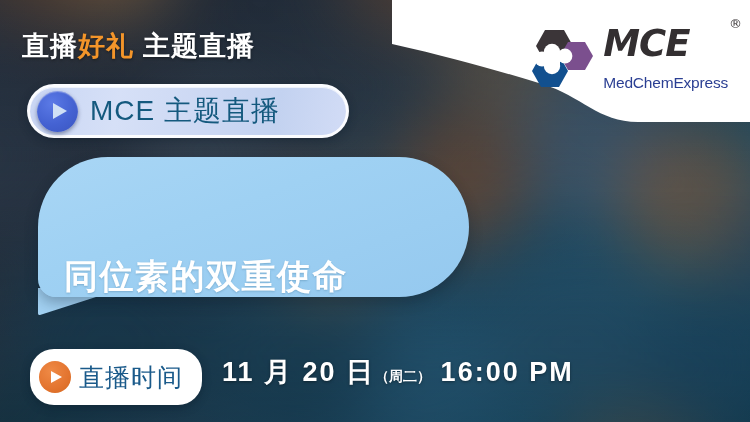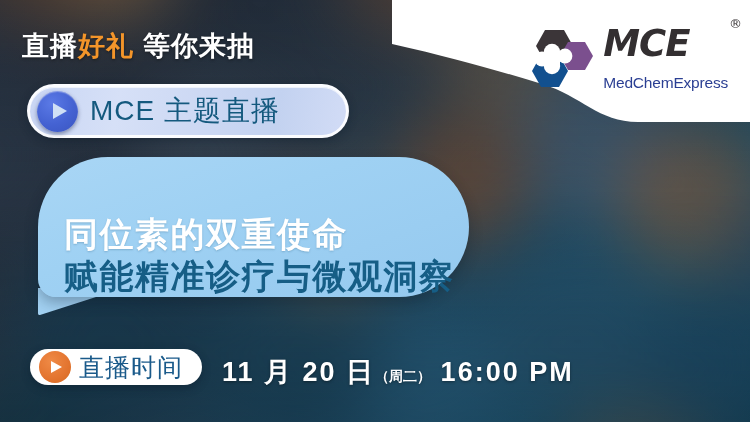--- a/index.html
+++ b/index.html
@@ -141,21 +141,21 @@
     text-shadow:0 1px 2px rgba(26,78,110,.25);
   }
   .bub-l2{
     font-size:34px; font-weight:bold; color:#165e86; letter-spacing:1.5px;
     line-height:1.22; white-space:nowrap;
   }
 
   
   .time-pill{
     position:absolute; left:30px; top:349px;
-    width:172px; height:36px; border-radius:24px;
+    width:172px; height:56px; border-radius:24px;
     background:#ffffff;
     box-shadow:0 3px 8px rgba(6,20,34,.35);
     display:flex; align-items:center; padding-left:9px; gap:8px;
   }
   .play-orange{
     width:32px; height:32px; border-radius:50%; flex:none;
     background:radial-gradient(circle at 38% 32%,#ef8a46 0%,#e3742f 60%,#d3681f 100%);
     display:flex; align-items:center; justify-content:center;
   }
   .play-orange .tri{
@@ -229,39 +229,38 @@
     </svg>
     <div class="logo-text">
       <div class="logo-mce">
         <span>MCE</span><span class="logo-reg">®</span>
       </div>
       <div class="logo-sub">MedChemExpress</div>
     </div>
   </div>
 
   <div class="headline">
-    <span>直播</span><span class="hl-accent">好礼</span><span class="hl-gap"></span><span>等你来抽</span>
+    <span>直播</span><span class="hl-accent">好礼</span><span class="hl-gap"></span><span>主题直播</span>
   </div>
 
   <div class="topic-pill">
     <span class="play-blue">
         <span class="tri"></span>
       </span>
     <span class="topic-text">MCE 主题直播</span>
   </div>
 
   <div class="bubble-tail">
     <svg width="86" height="28" viewBox="0 0 86 28">
       <path d="M0,0 L86,0 L2,27 C0,27.5 0,26 0,24 Z" fill="#a2d1f2"></path>
     </svg>
   </div>
   <div class="bubble">
     <div class="bubble-lines">
       <div class="bub-l1">同位素的双重使命</div>
-      <div class="bub-l2">赋能精准诊疗与微观洞察</div>
     </div>
   </div>
 
   <div class="time-pill">
     <span class="play-orange">
         <span class="tri"></span>
       </span>
     <span class="time-label">直播时间</span>
   </div>
   <div class="date-text">

